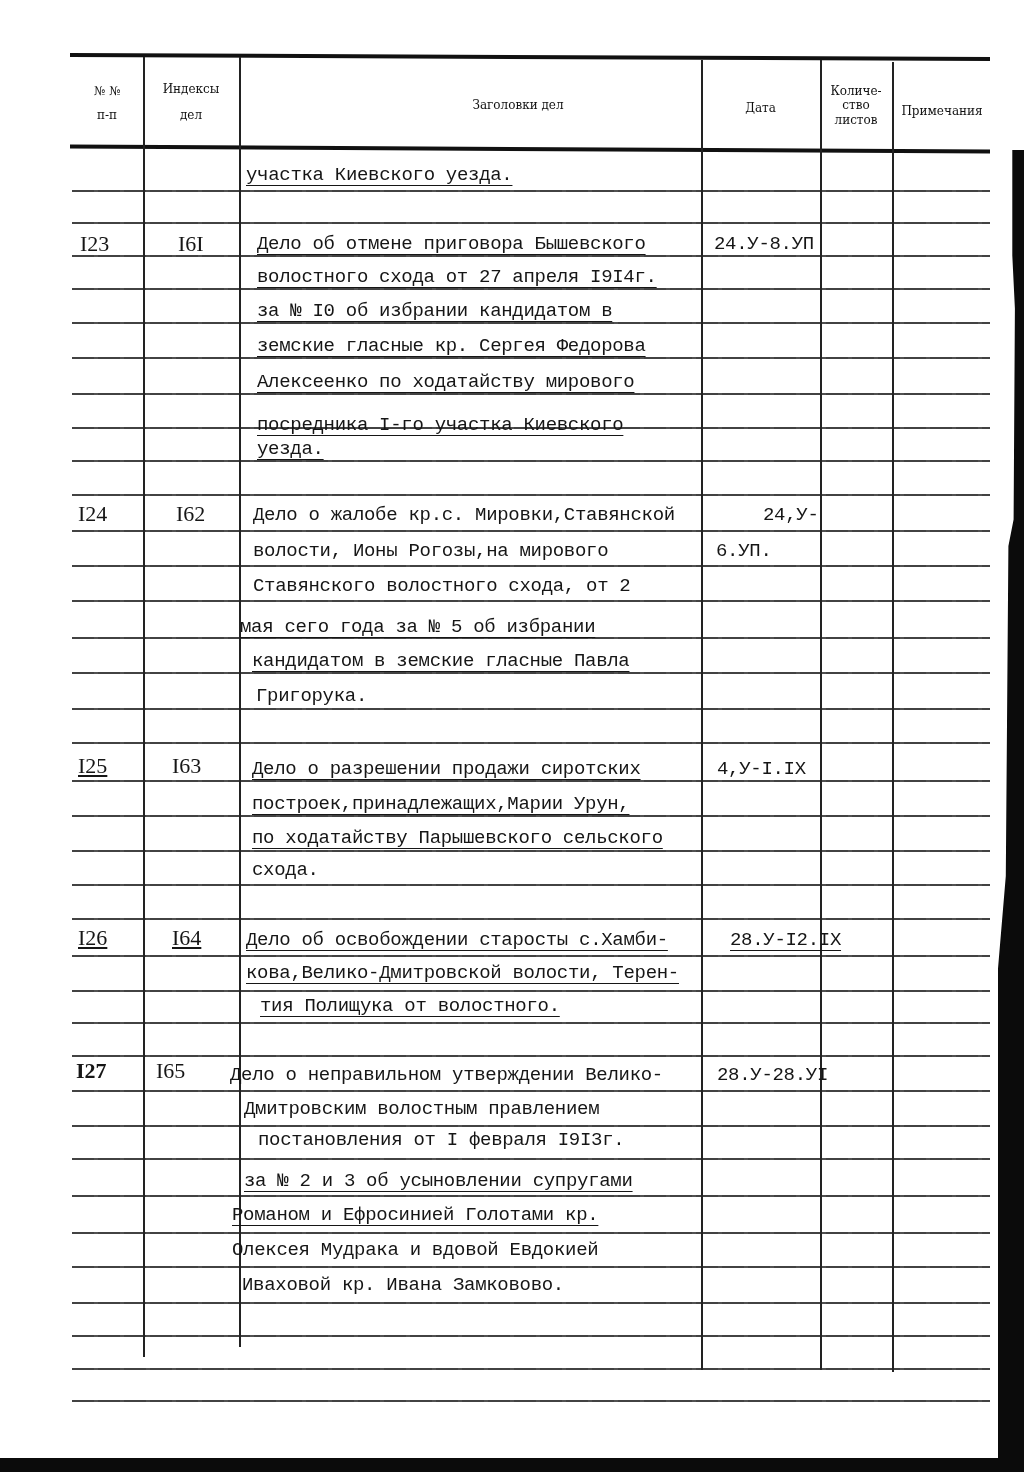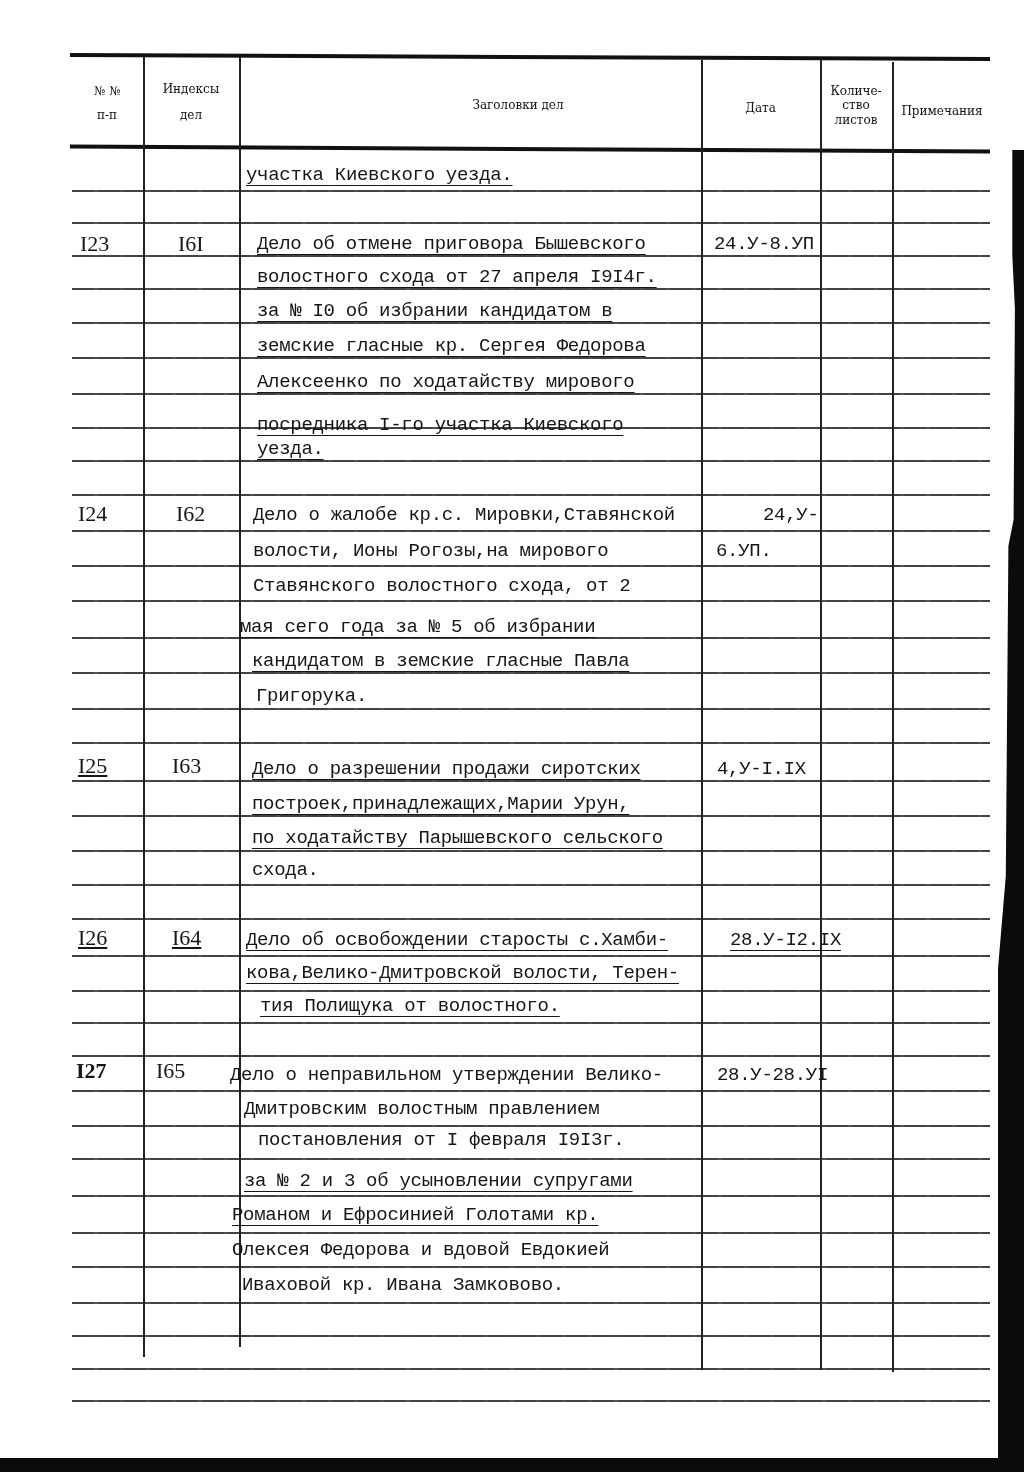--- a/index.html
+++ b/index.html
@@ -142,18 +142,18 @@
   </div>
 
   <div>
     <div class="num" style="left:76px; top:1058px;font-weight:bold;">I27</div>
     <div class="num" style="left:156px; top:1058px;">I65</div>
     <div class="cell" style="left:230px; top:1066px; text-decoration:none;">Дело о неправильном утверждении Велико-</div>
     <div class="cell" style="left:244px; top:1100px; text-decoration:none;">Дмитровским волостным правлением</div>
     <div class="cell" style="left:258px; top:1131px; text-decoration:none;">постановления от I февраля I9I3г.</div>
     <div class="cell" style="left:244px; top:1172px;">за № 2 и 3 об усыновлении супругами</div>
     <div class="cell" style="left:232px; top:1206px;">Романом и Ефросинией Голотами кр.</div>
-    <div class="cell" style="left:232px; top:1241px; text-decoration:none;">Олексея Федорова и вдовой Евдокией</div>
+    <div class="cell" style="left:232px; top:1241px; text-decoration:none;">Олексея Мудрака и вдовой Евдокией</div>
     <div class="cell" style="left:242px; top:1276px; text-decoration:none;">Иваховой кр. Ивана Замковово.</div>
     <div class="cell" style="left:717px; top:1066px; text-decoration:none;">28.У-28.УI</div>
   </div>
 
 </div>
 
 </body></html>

